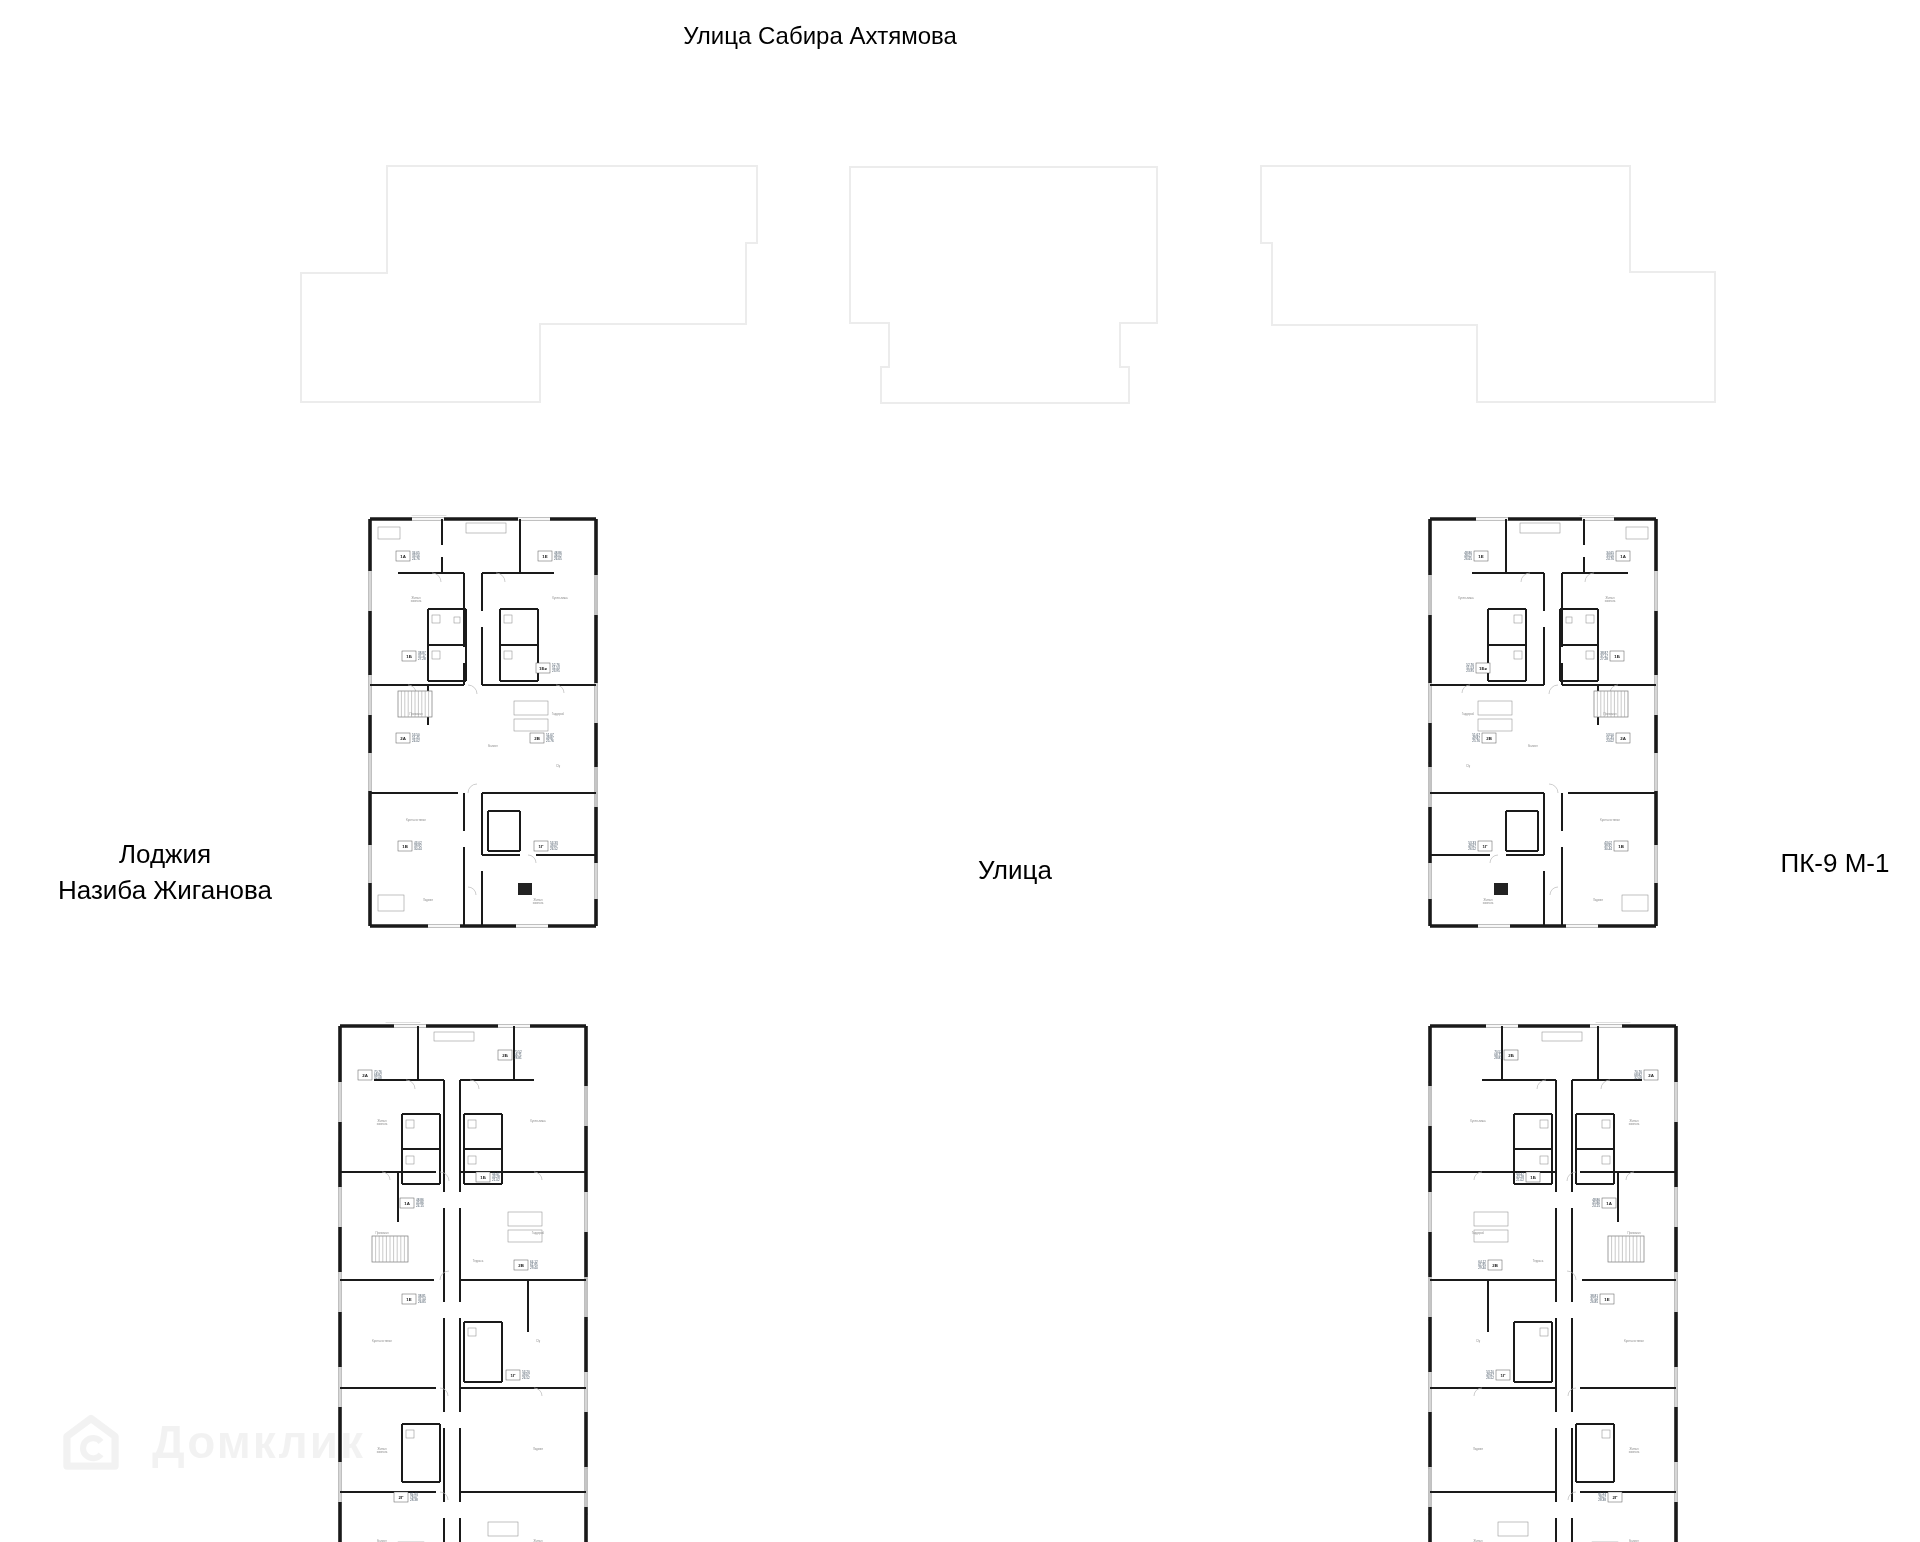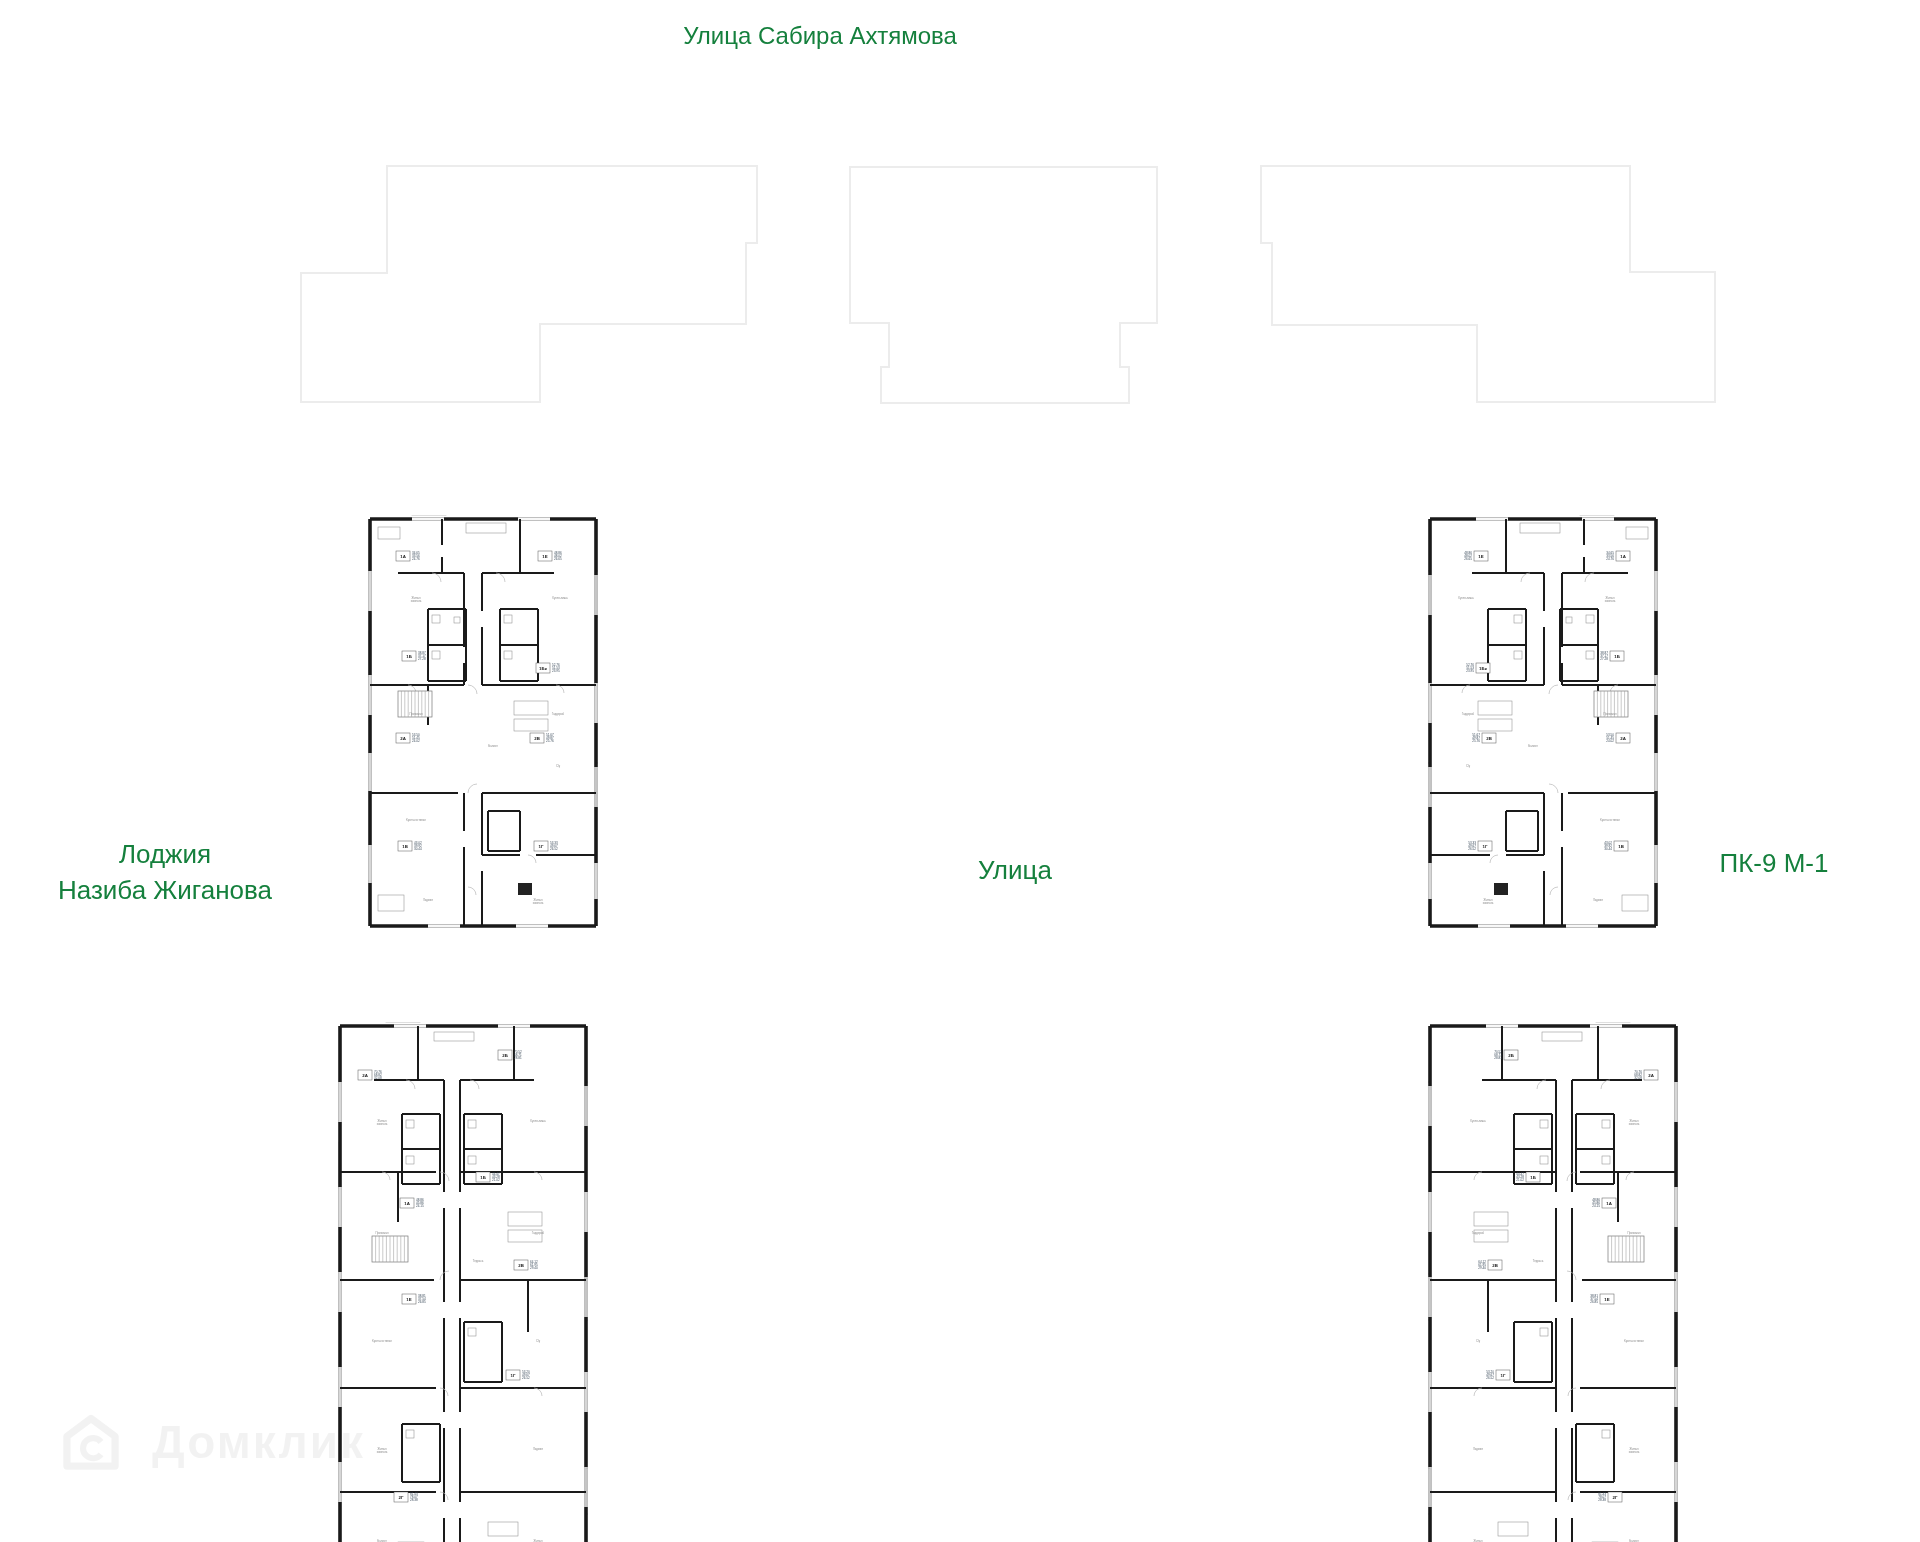--- a/index.html
+++ b/index.html
@@ -1,23 +1,23 @@
 <!DOCTYPE html>
 <html><head>
 <meta charset="utf-8">
 <style>
   html,body{margin:0;padding:0;background:#fff;}
   #screen{position:relative;width:1920px;height:1542px;overflow:hidden;background:#fff;
           font-family:"Liberation Sans",sans-serif;}
-  .street-label{position:absolute;color:#15803d;font-size:26px;line-height:36px;
+  .street-label{position:absolute;color:#000000;font-size:26px;line-height:36px;
                 text-align:center;white-space:pre-line;}
   #street-top{left:0;top:18px;width:1640px;font-size:24px;}
   #street-left{left:35px;top:836px;width:260px;}
   #courtyard{left:930px;top:852px;width:170px;}
-  #landmark-right{left:1694px;top:845px;width:160px;}
+  #landmark-right{left:1755px;top:845px;width:160px;}
   #outlines{position:absolute;left:0;top:0;pointer-events:none;}
   .plan{position:absolute;}
   #watermark{position:absolute;left:58px;top:1414px;display:flex;align-items:center;
              gap:28px;color:rgba(0,0,0,0.05);pointer-events:none;z-index:9;}
   #watermark-text{font-size:46px;font-weight:bold;letter-spacing:2px;}
 </style>
 </head>
 <body>
 
 <div id="screen">

